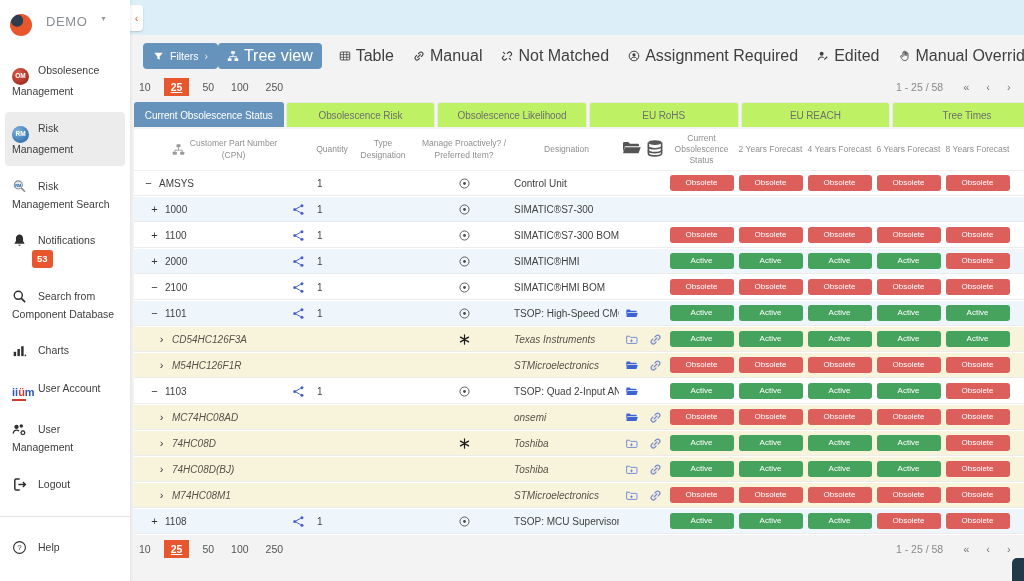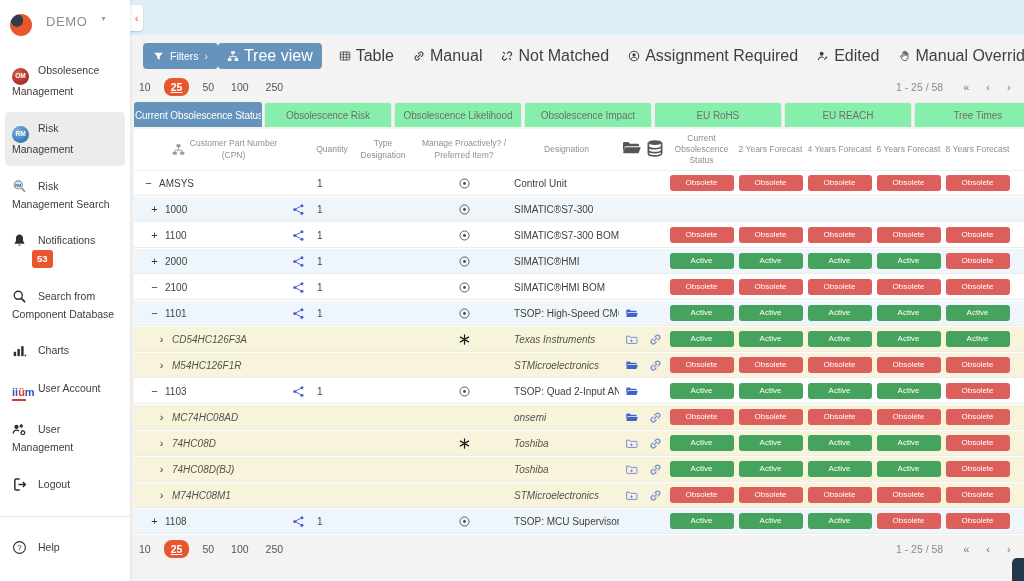--- a/index.html
+++ b/index.html
@@ -51,27 +51,27 @@
            cursor:pointer;background:transparent;border:none;padding:4px 2px;font-family:inherit;}
   .viewbtn svg{width:12px;height:12px;display:block;}
   .vicon{display:inline-flex;}
   .vlabel{white-space:nowrap;}
   .viewbtn.active{background:var(--blue);color:#fff;border-radius:4px;padding:4px 9px;}
 
   .pager-row{display:flex;justify-content:space-between;align-items:center;padding:3px 12px 6px 5px;}
   .pager-row.bottom{padding-top:5px;}
   .sizes{display:flex;align-items:center;gap:9px;}
   .size{font-size:10.5px;color:#555;padding:3px 4px;cursor:pointer;}
-  .size.sel{background:var(--orange);color:#fff;border-radius:8px;padding:3px 7px;font-weight:bold;text-decoration:underline;}
+  .size.sel{background:var(--orange);color:#fff;border-radius:0;padding:3px 7px;font-weight:bold;text-decoration:underline;}
   .pager-right{display:flex;align-items:center;gap:20px;color:#8a8a8a;font-size:10.5px;}
   .pager-controls{display:flex;gap:17px;}
   .pctl{cursor:pointer;color:#777;font-size:11px;}
 
   .tabs{display:flex;gap:2px;padding:0 4px;}
-  .tab{flex:1;height:25px;line-height:25px;text-align:center;background:#86efac;color:#6f6f6f;
+  .tab{flex:1;height:25px;line-height:25px;text-align:center;background:#bef264;color:#6f6f6f;
        font-size:10px;letter-spacing:-.1px;border-radius:3px 3px 0 0;border:1px solid #eaeaea;
        border-bottom:none;cursor:pointer;white-space:nowrap;overflow:hidden;}
   .tab.active{background:var(--blue);color:#fff;border-color:var(--blue);}
 
   
   .table-card{background:#fff;margin:2px 4px 0;position:relative;padding-right:8px;
               border-radius:2px;flex:0 0 auto;}
   .grid{display:grid;align-items:center;
         grid-template-columns:150px 28px 40px 62px 100px 105px 24px 24px 69px 69px 69px 69px 69px;}
   .thead{height:42px;font-size:8.5px;color:#8f8f8f;text-align:center;border-bottom:1px solid #f0f0f0;}
@@ -303,21 +303,20 @@
             <span class="pctl">›</span>
             <span class="pctl">»</span>
           </span>
       </div>
     </div>
 
     <div class="tabs" id="tabs">
         <div class="tab active">Current Obsolescence Status</div>
         <div class="tab">Obsolescence Risk</div>
         <div class="tab">Obsolescence Likelihood</div>
-        <div class="tab">Obsolescence Impact</div>
         <div class="tab">EU RoHS</div>
         <div class="tab">EU REACH</div>
         <div class="tab">Tree Times</div>
       </div>
 
     <div class="table-card">
       <div class="thead grid" id="thead">
         <div class="h h-cpn">
           <span class="hicon" data-icon="sitemap">
               <svg viewBox="0 0 16 16">

